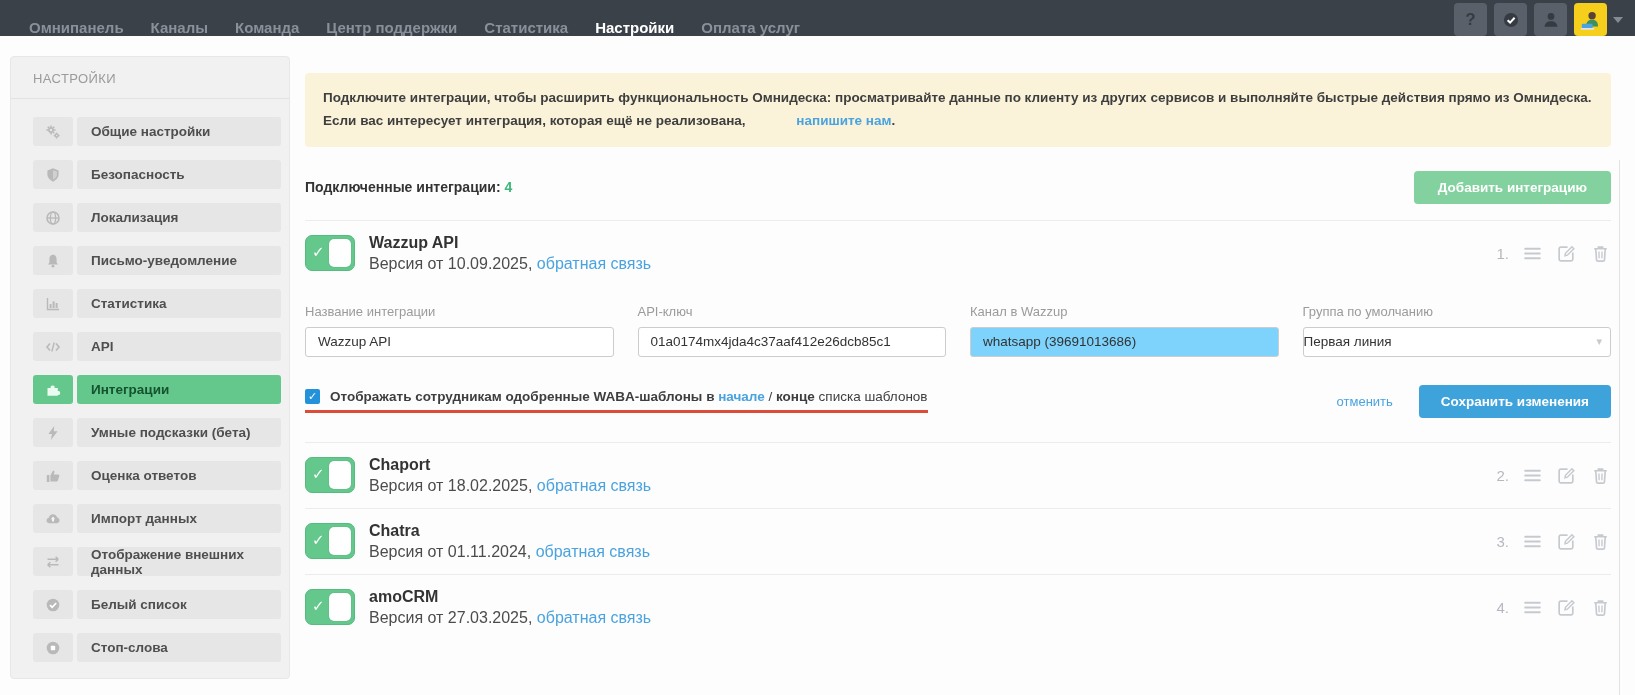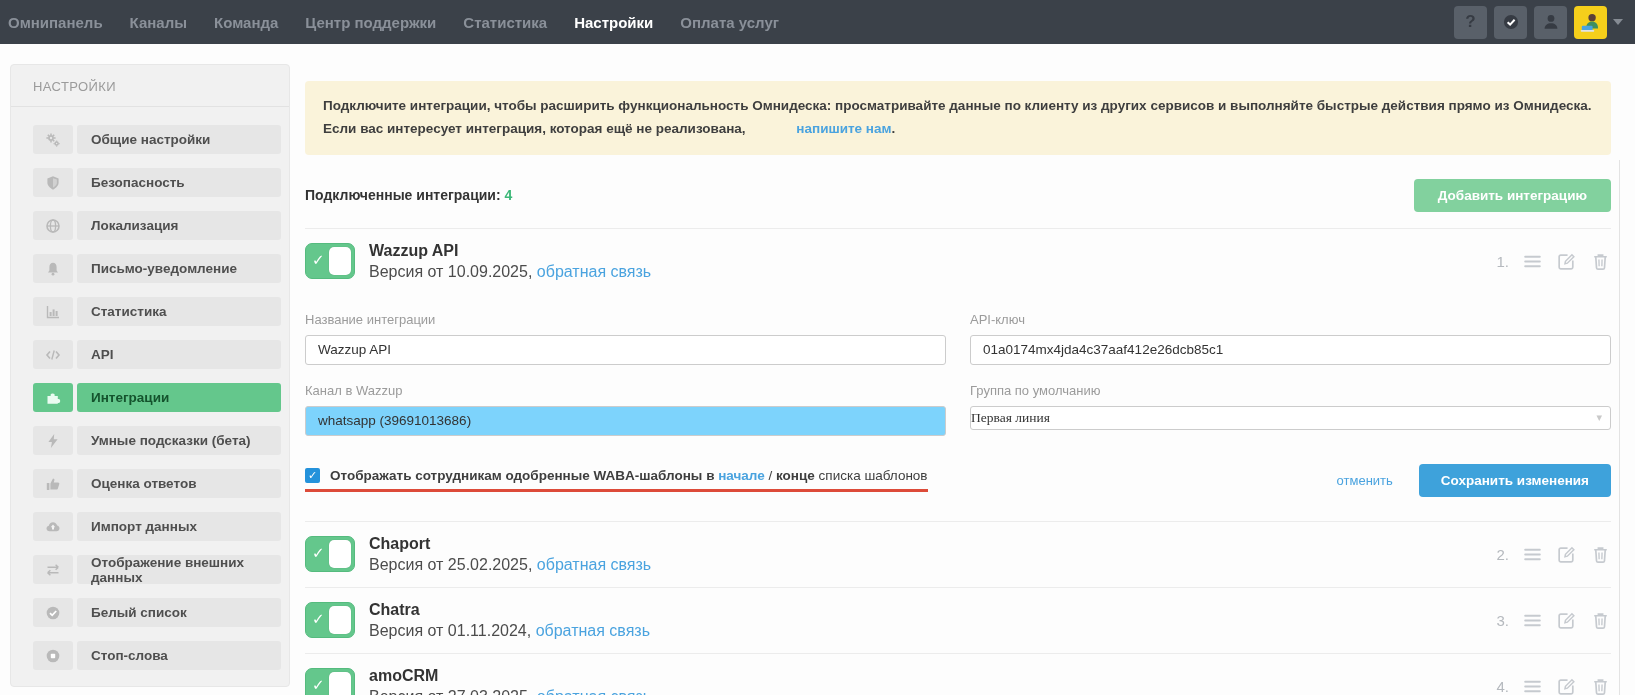--- a/index.html
+++ b/index.html
@@ -12,21 +12,21 @@
   }
   *{box-sizing:border-box;}
   html,body{margin:0;padding:0;}
   body{
     width:1635px;height:695px;overflow:hidden;background:#fdfdfd;
     font-family:"Liberation Sans","DejaVu Sans",sans-serif;color:#333;
     position:relative;
   }
   svg{display:block;}
   
-  .topbar{height:44px;background:var(--topbar);display:flex;align-items:center;padding:0 12px 0 8px;}
+  .topbar{height:36px;background:var(--topbar);display:flex;align-items:flex-end;padding:0 12px 0 29px;}
   .topnav{display:flex;gap:27px;align-items:center;}
   .topnav .nav-item{font-size:15px;font-weight:bold;color:var(--nav-gray);cursor:pointer;white-space:nowrap;}
   .topnav .nav-item.active{color:#ffffff;}
   .top-actions{margin-left:auto;display:flex;gap:7px;align-items:center;}
   .top-btn{width:33px;height:33px;border-radius:4px;background:#596069;color:#363b43;
     display:flex;align-items:center;justify-content:center;font-weight:bold;font-size:17px;cursor:pointer;}
   .avatar-wrap{display:flex;align-items:center;gap:6px;cursor:pointer;}
   .avatar{width:33px;height:33px;border-radius:4px;background:var(--yellow);display:flex;align-items:center;justify-content:center;}
   .caret-down{width:0;height:0;border-left:5px solid transparent;border-right:5px solid transparent;border-top:6px solid #858b93;}
   
@@ -63,27 +63,27 @@
     box-shadow:0 0 1px rgba(0,0,0,.25);}
   .int-info{margin-left:14px;}
   .int-name{font-size:16px;font-weight:bold;color:#333;}
   .int-sub{font-size:16px;color:#4c4c4c;margin-top:3px;}
   .int-sub a{color:var(--blue);text-decoration:none;cursor:pointer;}
   .int-ctrls{margin-left:auto;display:flex;align-items:center;gap:13px;color:var(--ctl-gray);}
   .int-order{font-size:15px;color:#b5b9be;}
   .ctl-ico{cursor:pointer;color:var(--ctl-gray);}
   
   .form-panel{padding:18px 0 24px;}
-  .form-grid{display:grid;grid-template-columns:1fr 1fr;column-gap:24px;row-gap:18px;}
+  .form-grid{display:grid;grid-template-columns:1fr 1fr 1fr 1fr;column-gap:24px;row-gap:18px;}
   .field-label{font-size:13px;color:var(--label-gray);margin-bottom:8px;}
   .field-input{width:100%;height:30px;border:1px solid #cccccc;border-radius:3px;padding:0 12px;
     font-size:13.5px;color:#333;background:#fff;font-family:inherit;}
   .field-input.muted{background:#7dd3fc;}
-  .fake-select{position:relative;height:24px;border:1px solid #cccccc;border-radius:3px;background:#fff;
-    display:flex;align-items:center;padding:0 0;font-size:13.5px;color:#333;cursor:pointer;font-family:Liberation Serif, serif;}
+  .fake-select{position:relative;height:30px;border:1px solid #cccccc;border-radius:3px;background:#fff;
+    display:flex;align-items:center;padding:0 0;font-size:13.5px;color:#333;cursor:pointer;}
   .fake-select .sel-caret{position:absolute;right:8px;color:#c9c9c9;font-size:11px;}
   .form-bottom{display:flex;align-items:center;justify-content:space-between;margin-top:28px;}
   .chk-wrap{display:inline-flex;align-items:center;gap:10px;padding-bottom:9px;position:relative;}
   .chk-wrap::after{content:"";position:absolute;left:0;right:0;bottom:0;height:3px;background:var(--red);}
   .checkbox{width:15px;height:15px;background:#2492db;border-radius:2px;color:#fff;font-size:11px;font-weight:bold;
     display:flex;align-items:center;justify-content:center;cursor:pointer;flex:0 0 auto;}
   .chk-text{font-size:13.5px;font-weight:bold;color:#3e3e3e;}
   .chk-text .lnk{color:var(--blue);cursor:pointer;}
   .chk-text .plain{font-weight:normal;color:#3e3e3e;}
   .form-actions{display:flex;align-items:center;gap:26px;}
@@ -420,21 +420,21 @@
       </div>
 
       <div class="int-row">
         <div class="toggle">
           <span class="tick">✓</span>
           <span class="knob"></span>
         </div>
         <div class="int-info">
           <div class="int-name">Chaport</div>
           <div class="int-sub">
-            <span>Версия от 25.02.2025,</span>
+            <span>Версия от 18.02.2025,</span>
             <a>обратная связь</a>
           </div>
         </div>
         <div class="int-ctrls">
           <span class="int-order">2.</span>
           <svg class="ctl-ico" width="21" height="21">
               <use href="#i-menu"></use>
             </svg>
           <svg class="ctl-ico" width="21" height="21">
               <use href="#i-edit"></use>

